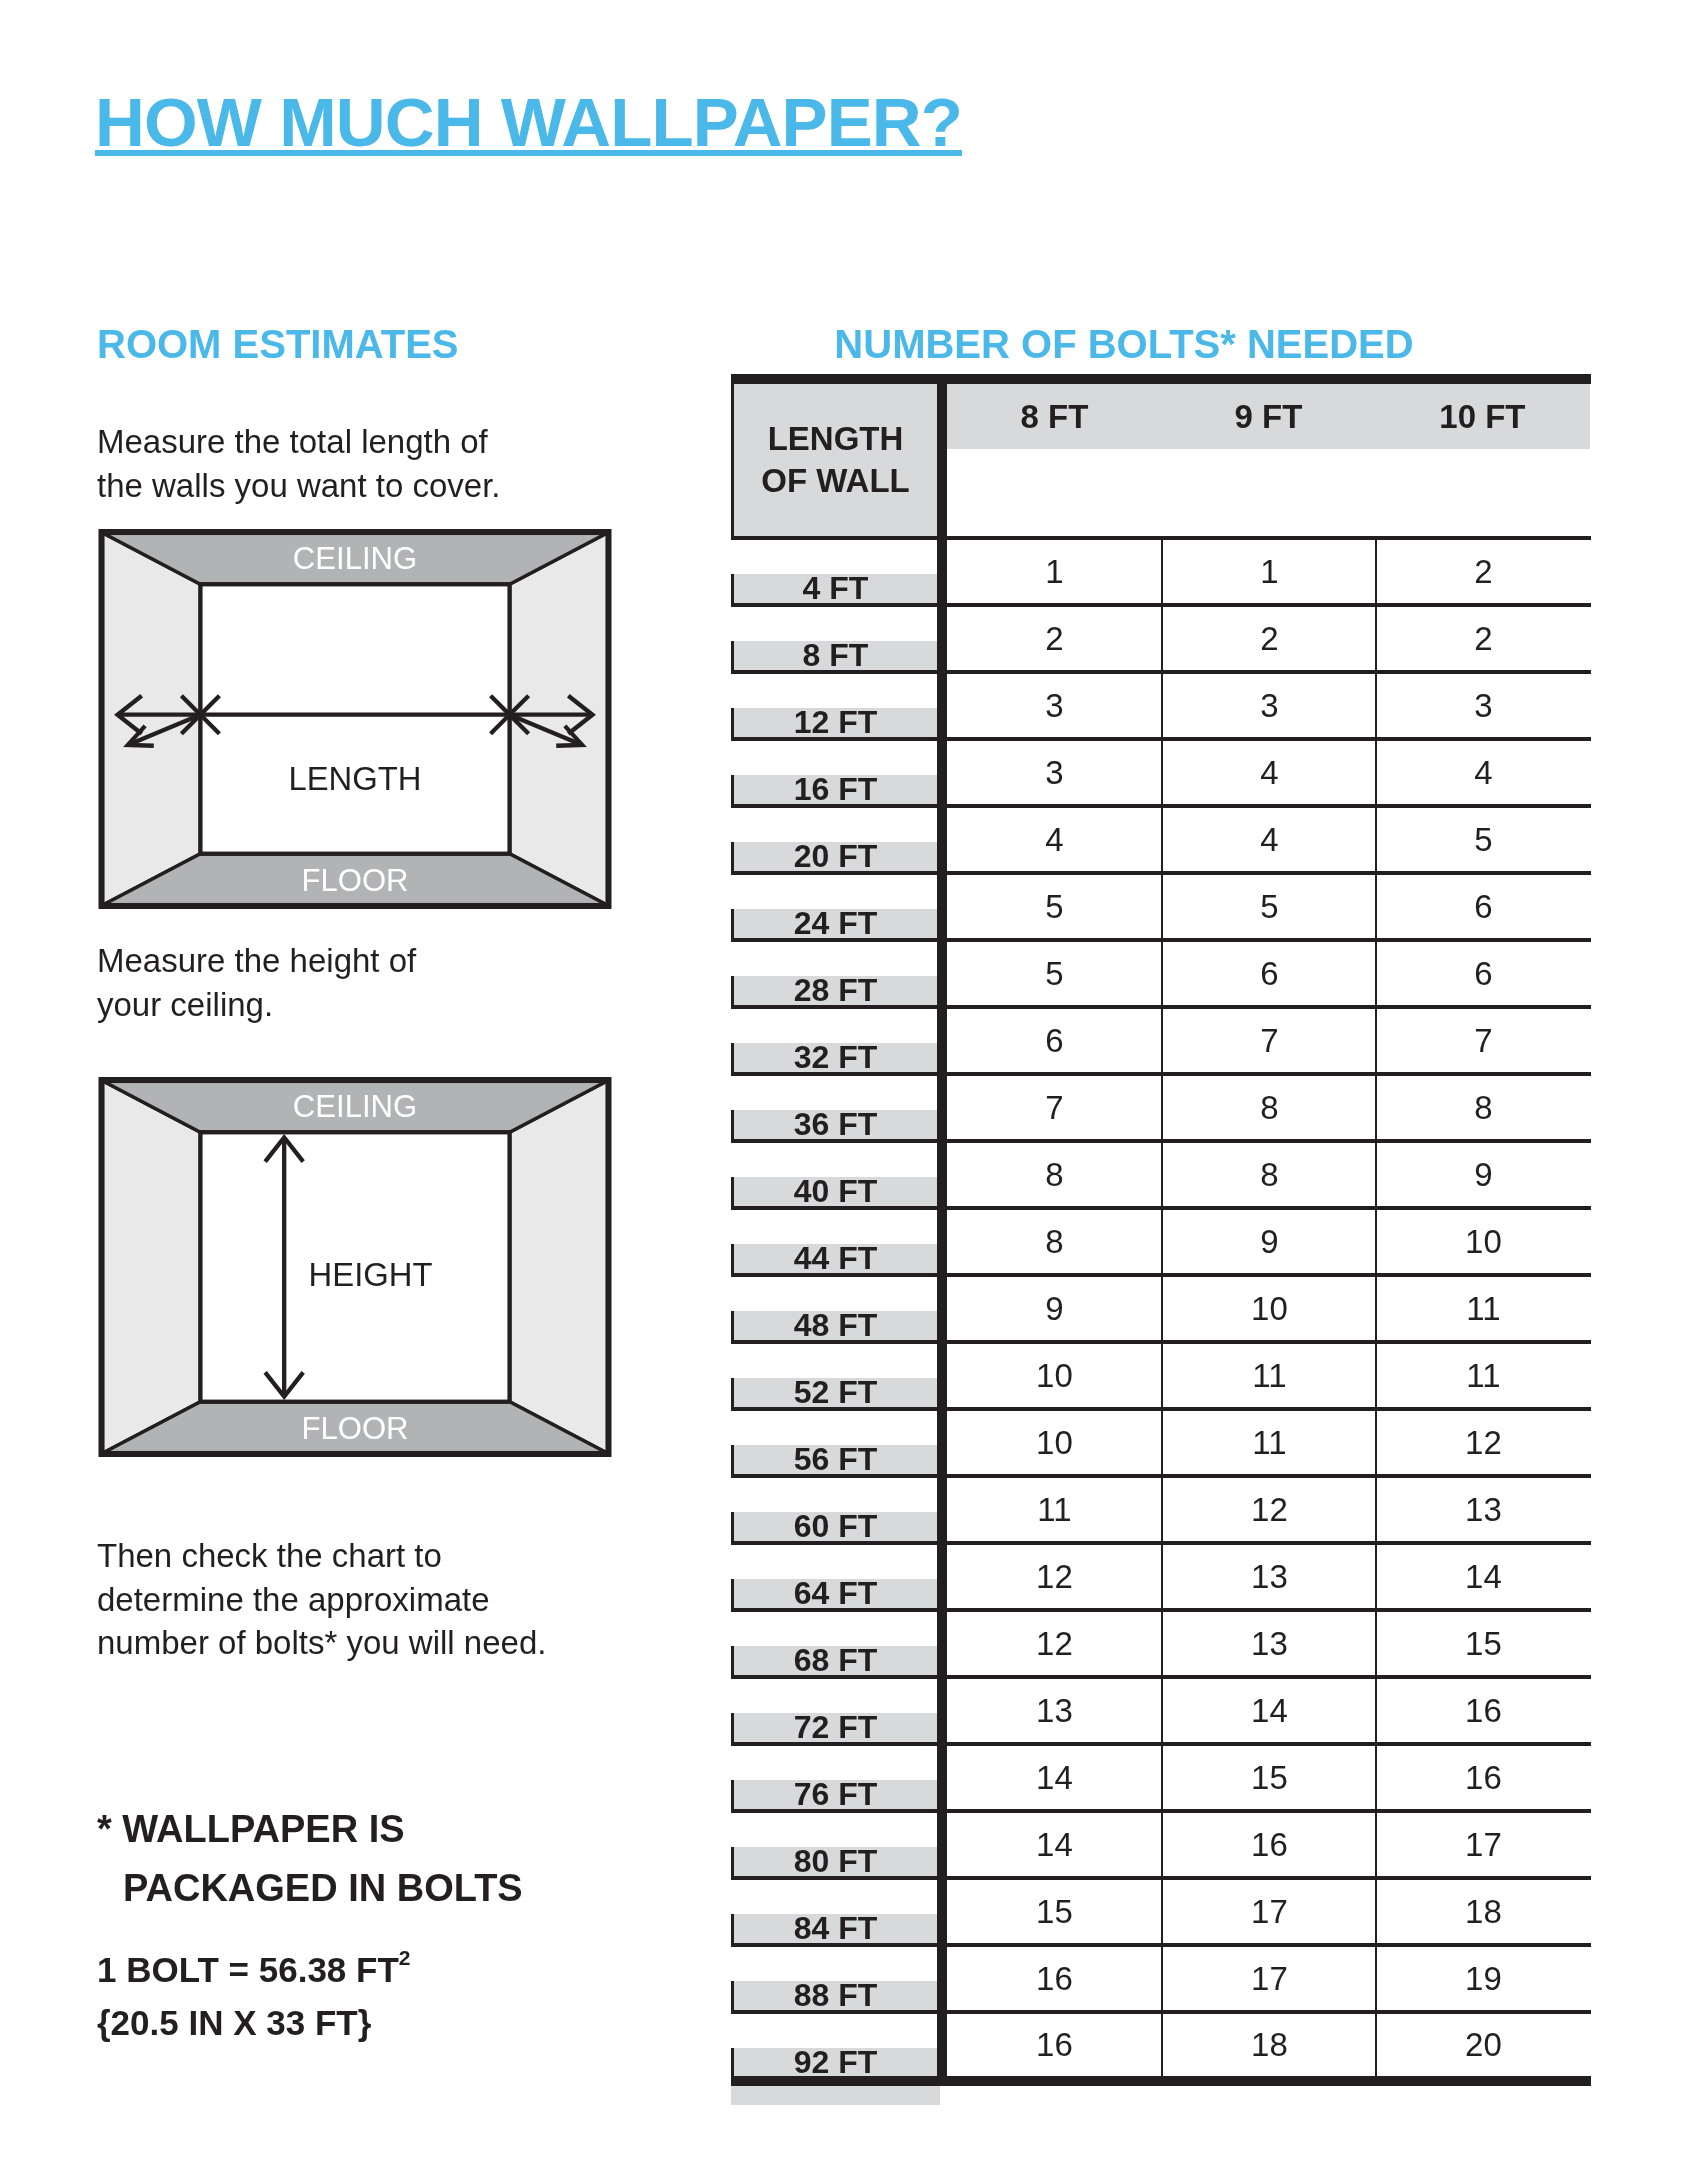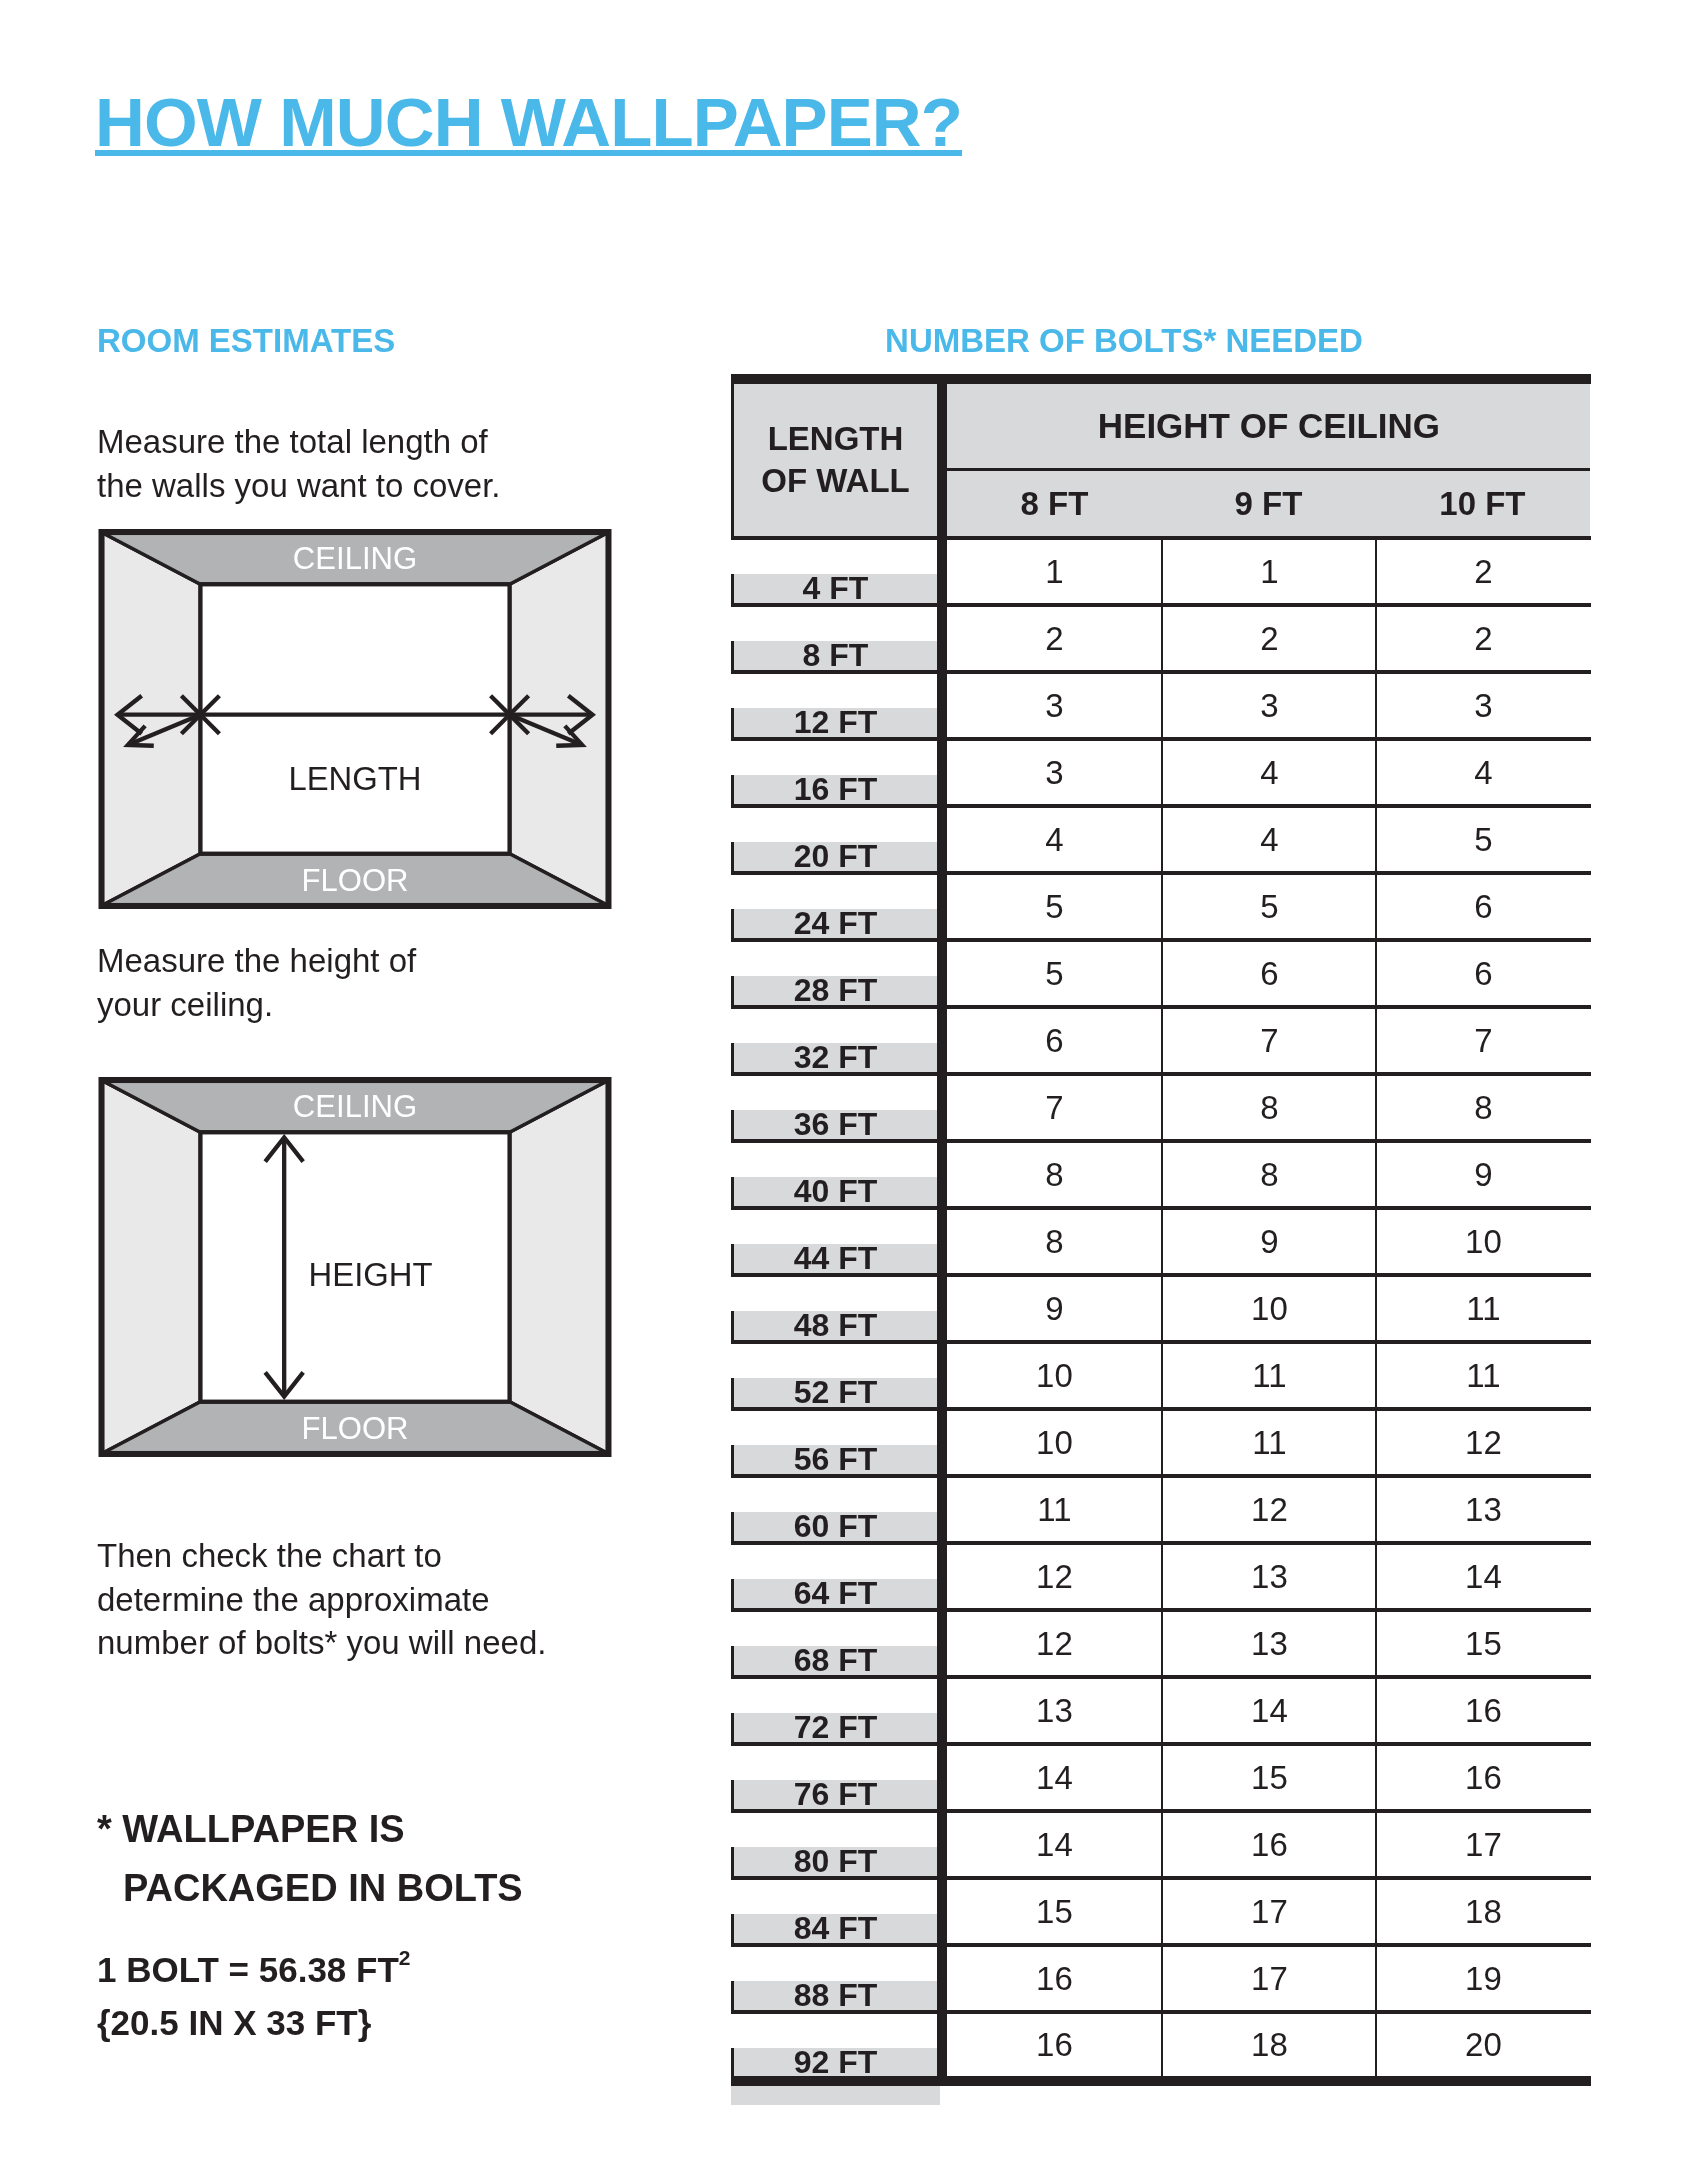--- a/index.html
+++ b/index.html
@@ -14,21 +14,21 @@
   body{
     width:1683px;height:2177px;position:relative;overflow:hidden;
     font-family:"Liberation Sans",sans-serif;color:var(--ink);
   }
   .abs{position:absolute;}
   .page-title{
     left:95px;top:83px;font-size:69px;font-weight:bold;
     color:var(--accent);letter-spacing:-0.9px;white-space:nowrap;text-decoration:underline;
   }
   .section-heading{
-    font-size:33px;font-weight:bold;color:var(--accent);white-space:nowrap;
+    font-size:40px;font-weight:bold;color:var(--accent);white-space:nowrap;
   }
   .para{
     font-size:33px;line-height:1.32;white-space:pre-line;
   }
   .footnote{
     font-size:38px;font-weight:bold;line-height:1.55;
   }
   .footnote .indent{margin-left:26px;}
   .boltspec{
     font-size:35px;font-weight:bold;line-height:1.5;
@@ -147,21 +147,20 @@
 
 <div class="abs bolt-table">
   <div class="topbar"></div>
   <div class="thead">
     <div class="corner">
       <span>LENGTH</span>
       <span>OF WALL</span>
     </div>
     <div class="vbar"></div>
     <div class="dhead">
-      <div class="group">HEIGHT OF CEILING</div>
       <div class="cols">
         <div class="colh">8 FT</div>
         <div class="colh">9 FT</div>
         <div class="colh">10 FT</div>
       </div>
     </div>
   </div>
   <div>
       <div class="trow">
         <div class="rlabel">4 FT</div>

